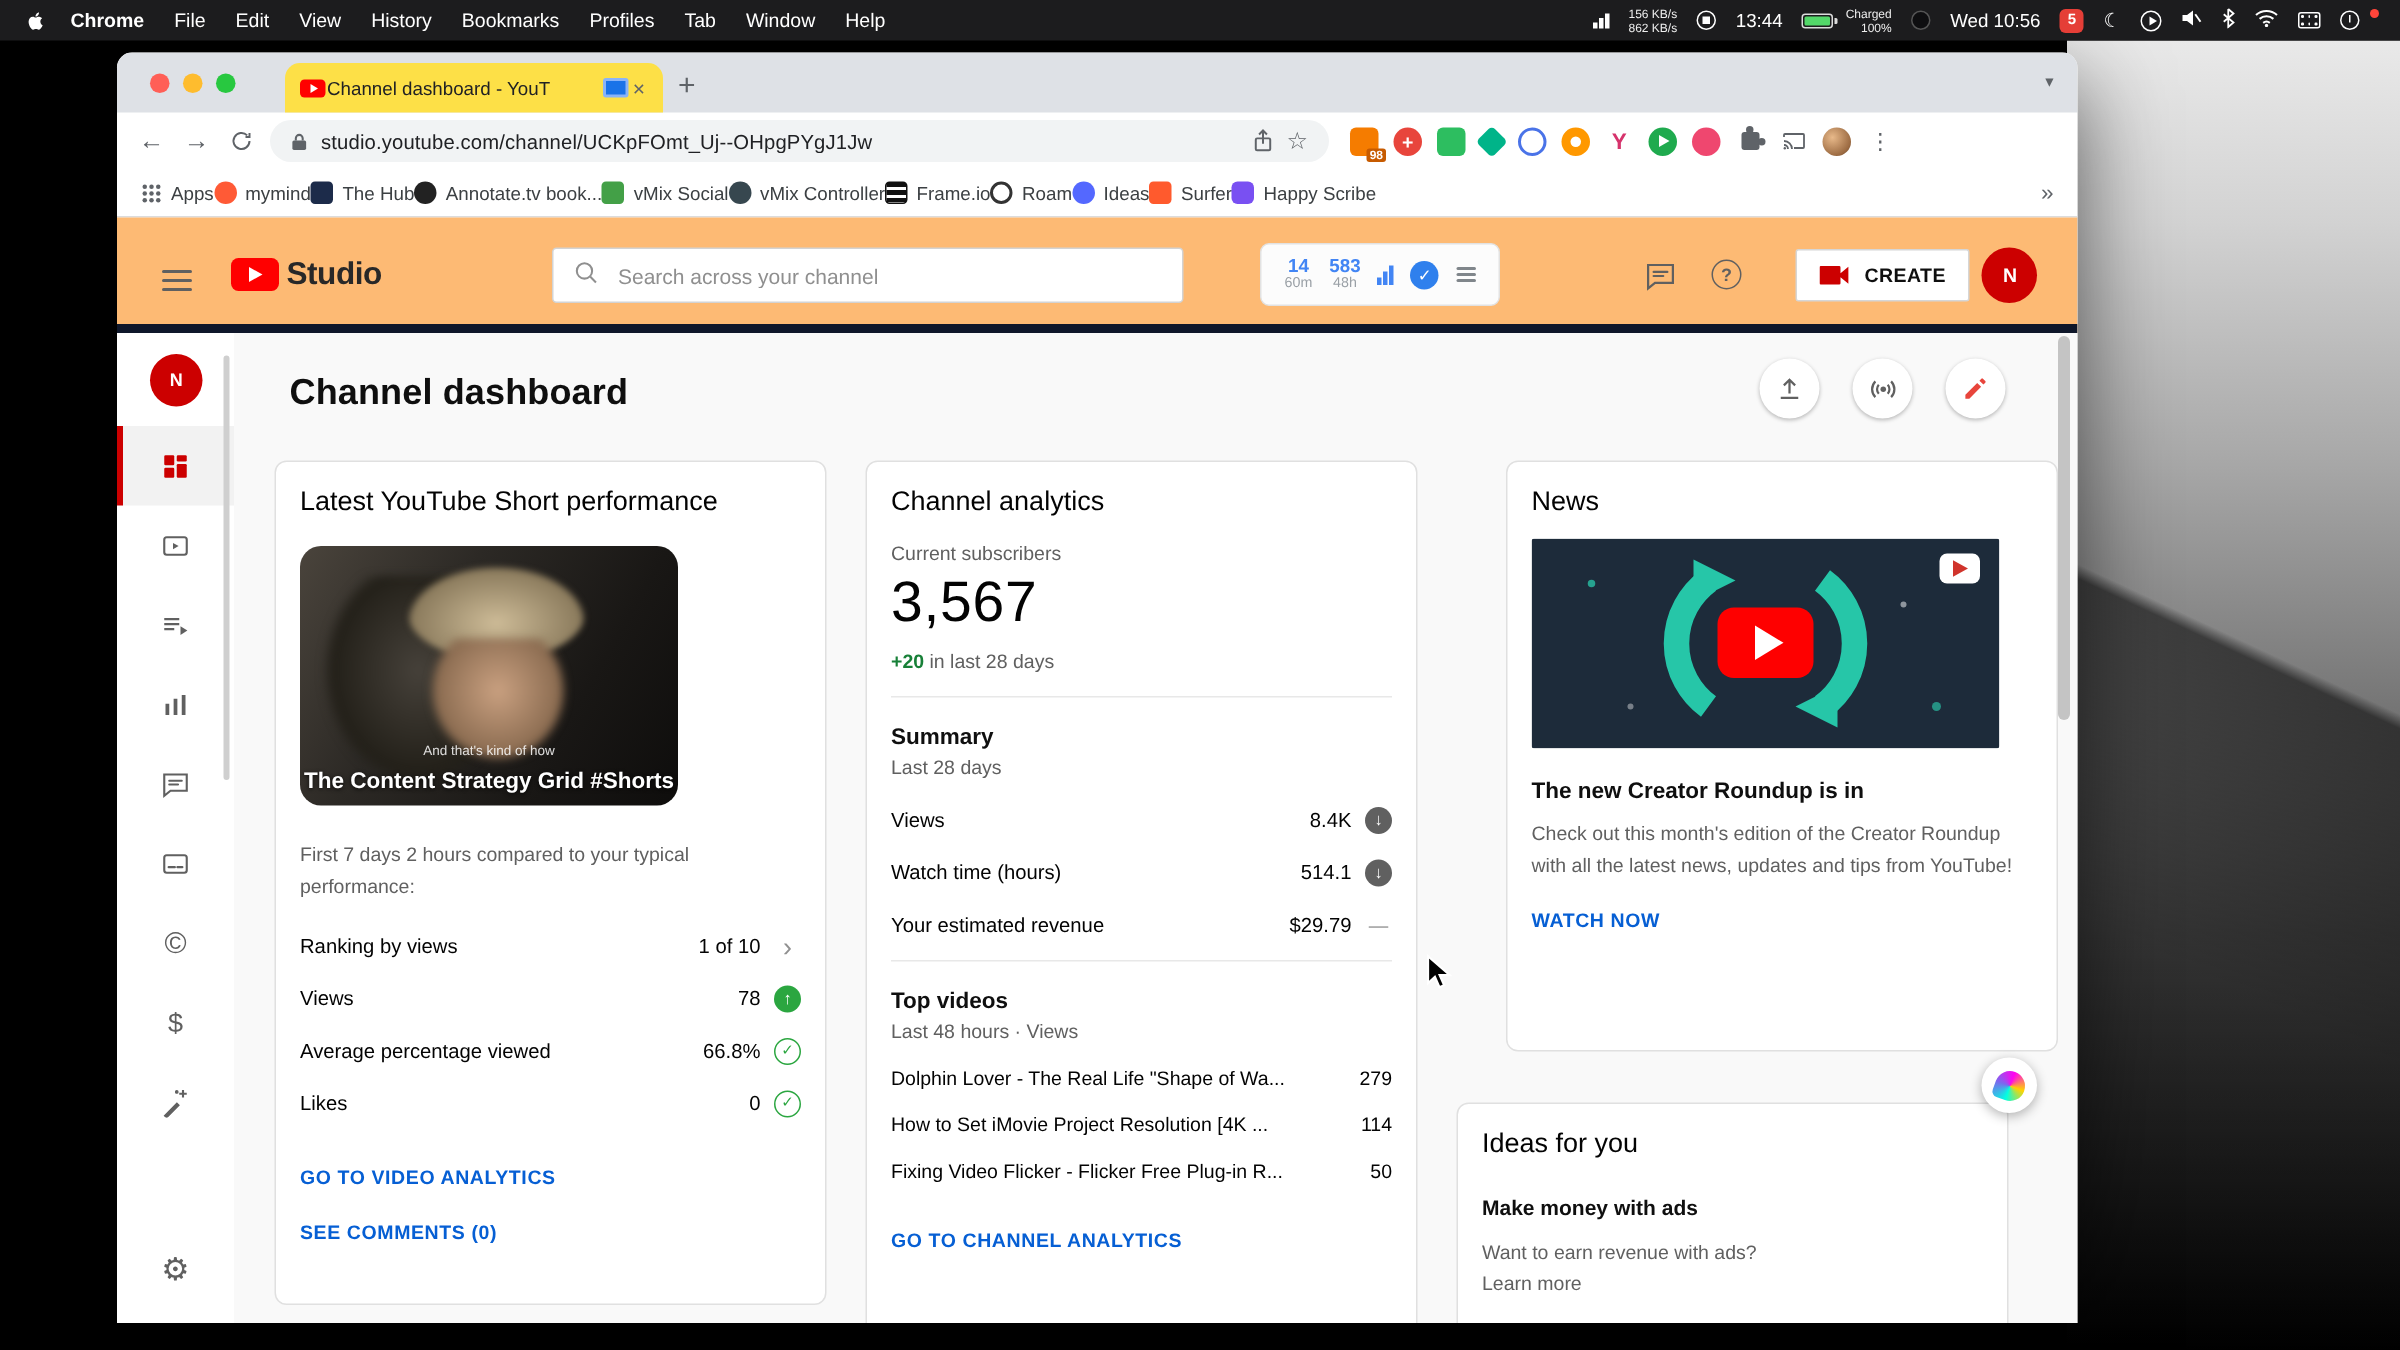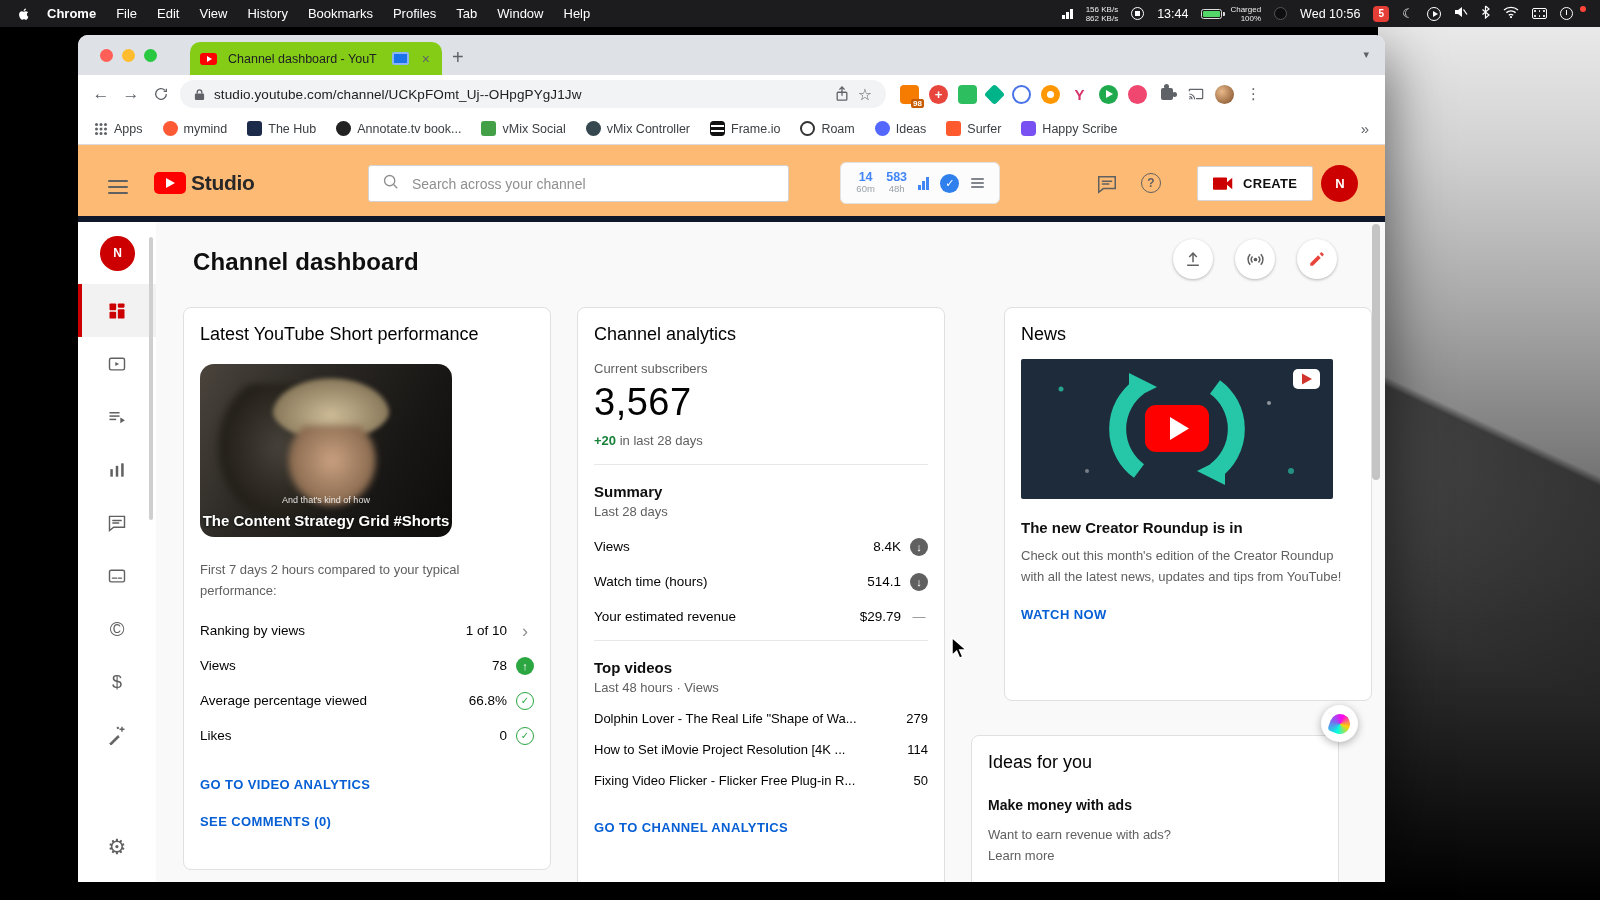--- a/index.html
+++ b/index.html
@@ -38,21 +38,21 @@
   .reddot{width:6px;height:6px;border-radius:50%;background:#ff453a;margin-left:-6px;margin-top:-10px}
   .gridico{width:15px;height:11px;border:1.3px solid #fff;border-radius:2px;display:grid;grid-template-columns:repeat(3,1fr);align-items:center;justify-items:center}
   .gridico i{width:1.6px;height:1.6px;background:#fff;border-radius:50%}
 
   
   .window{position:absolute;left:78px;top:35px;width:1307px;height:847px;border-radius:10px 10px 0 0;overflow:hidden;background:#fff;box-shadow:0 20px 60px rgba(0,0,0,.6);z-index:10}
   .tabstrip{height:40px;background:#dee1e6;position:relative;display:flex;align-items:flex-end}
   .lights{position:absolute;left:22px;top:14px;display:flex;gap:9px}
   .light{width:13px;height:13px;border-radius:50%}
   .l-red{background:#ff5f57}.l-yel{background:#febc2e}.l-grn{background:#28c840}
-  .tab{margin-left:112px;width:252px;height:33px;background:#84cc16;border-radius:10px 10px 0 0;display:flex;align-items:center;padding:0 10px;gap:11px}
+  .tab{margin-left:112px;width:252px;height:33px;background:#fde047;border-radius:10px 10px 0 0;display:flex;align-items:center;padding:0 10px;gap:1px}
   .yt-fav{width:17px;height:12px;background:#f00;border-radius:3px;position:relative;flex:none}
   .yt-fav:after{content:"";position:absolute;left:6.5px;top:3px;border-left:5px solid #fff;border-top:3px solid transparent;border-bottom:3px solid transparent}
   .tab-title{font-size:12.5px;color:#202124;white-space:nowrap;overflow:hidden;flex:1}
   .share-ind{width:17px;height:13px;background:#1a73e8;border-radius:2px;border:2px solid #8ab4f8;flex:none}
   .tab-close{color:#5f6368;font-size:14px;line-height:1;padding:2px}
   .newtab{color:#5f6368;font-size:20px;padding:0 10px 6px}
   .strip-chevron{position:absolute;right:16px;top:13px;color:#5f6368;font-size:11px}
 
   .toolbar{height:38px;background:#fff;display:flex;align-items:center;padding:0 8px}
   .nav-btn{width:30px;height:30px;display:flex;align-items:center;justify-content:center;color:#5f6368;font-size:17px}
@@ -70,21 +70,21 @@
   .e-orange2{background:#ff9800;border-radius:50%}.e-orange2 i{width:7px;height:7px;background:#fff;border-radius:50%}
   .e-y{background:#fff;color:#d6336c;font-weight:800;font-size:15px}
   .e-play{background:#1faa4e;border-radius:50%}.e-play:after{content:"";border-left:7px solid #fff;border-top:4.5px solid transparent;border-bottom:4.5px solid transparent;margin-left:2px}
   .e-pink{background:#ef476f;border-radius:50%}
   .puzzle{width:12px;height:12px;background:#5f6368;position:relative;border-radius:2px}
   .puzzle:before{content:"";position:absolute;top:-4px;left:3.5px;width:5px;height:5px;border-radius:50%;background:#5f6368}
   .puzzle:after{content:"";position:absolute;right:-4px;top:3.5px;width:5px;height:5px;border-radius:50%;background:#5f6368}
   .e-avatar{border-radius:50%;background:radial-gradient(circle at 35% 35%,#e8b98a,#9c6b42 70%,#5c3c20)}
   .dots3{color:#5f6368;font-size:15px;padding:0 2px}
 
-  .bookmarks{height:32px;background:#fff;border-bottom:1px solid #dcdcdc;display:flex;align-items:center;padding:0 16px;gap:20px;font-size:12.5px;color:#3c4043}
+  .bookmarks{height:32px;background:#fff;border-bottom:1px solid #dcdcdc;display:flex;align-items:center;padding:0 16px;font-size:12.5px;color:#3c4043}
   .bm{display:flex;align-items:center;gap:6px;white-space:nowrap}
   .bm-ico{width:15px;height:15px;border-radius:3px;flex:none}
   .f-mymind{background:#ff5a36;border-radius:50%}
   .f-hub{background:#1c2b4a}
   .f-annot{background:#222;border-radius:50%}
   .f-vmixs{background:#43a047}
   .f-vmixc{background:#37474f;border-radius:50%}
   .f-frame{background:repeating-linear-gradient(180deg,#111 0 3px,#fff 3px 5px);border:1px solid #111}
   .f-roam{background:#fff;border:2.5px solid #333;border-radius:50%}
   .f-jarvis{background:#5468ff;border-radius:50%}

